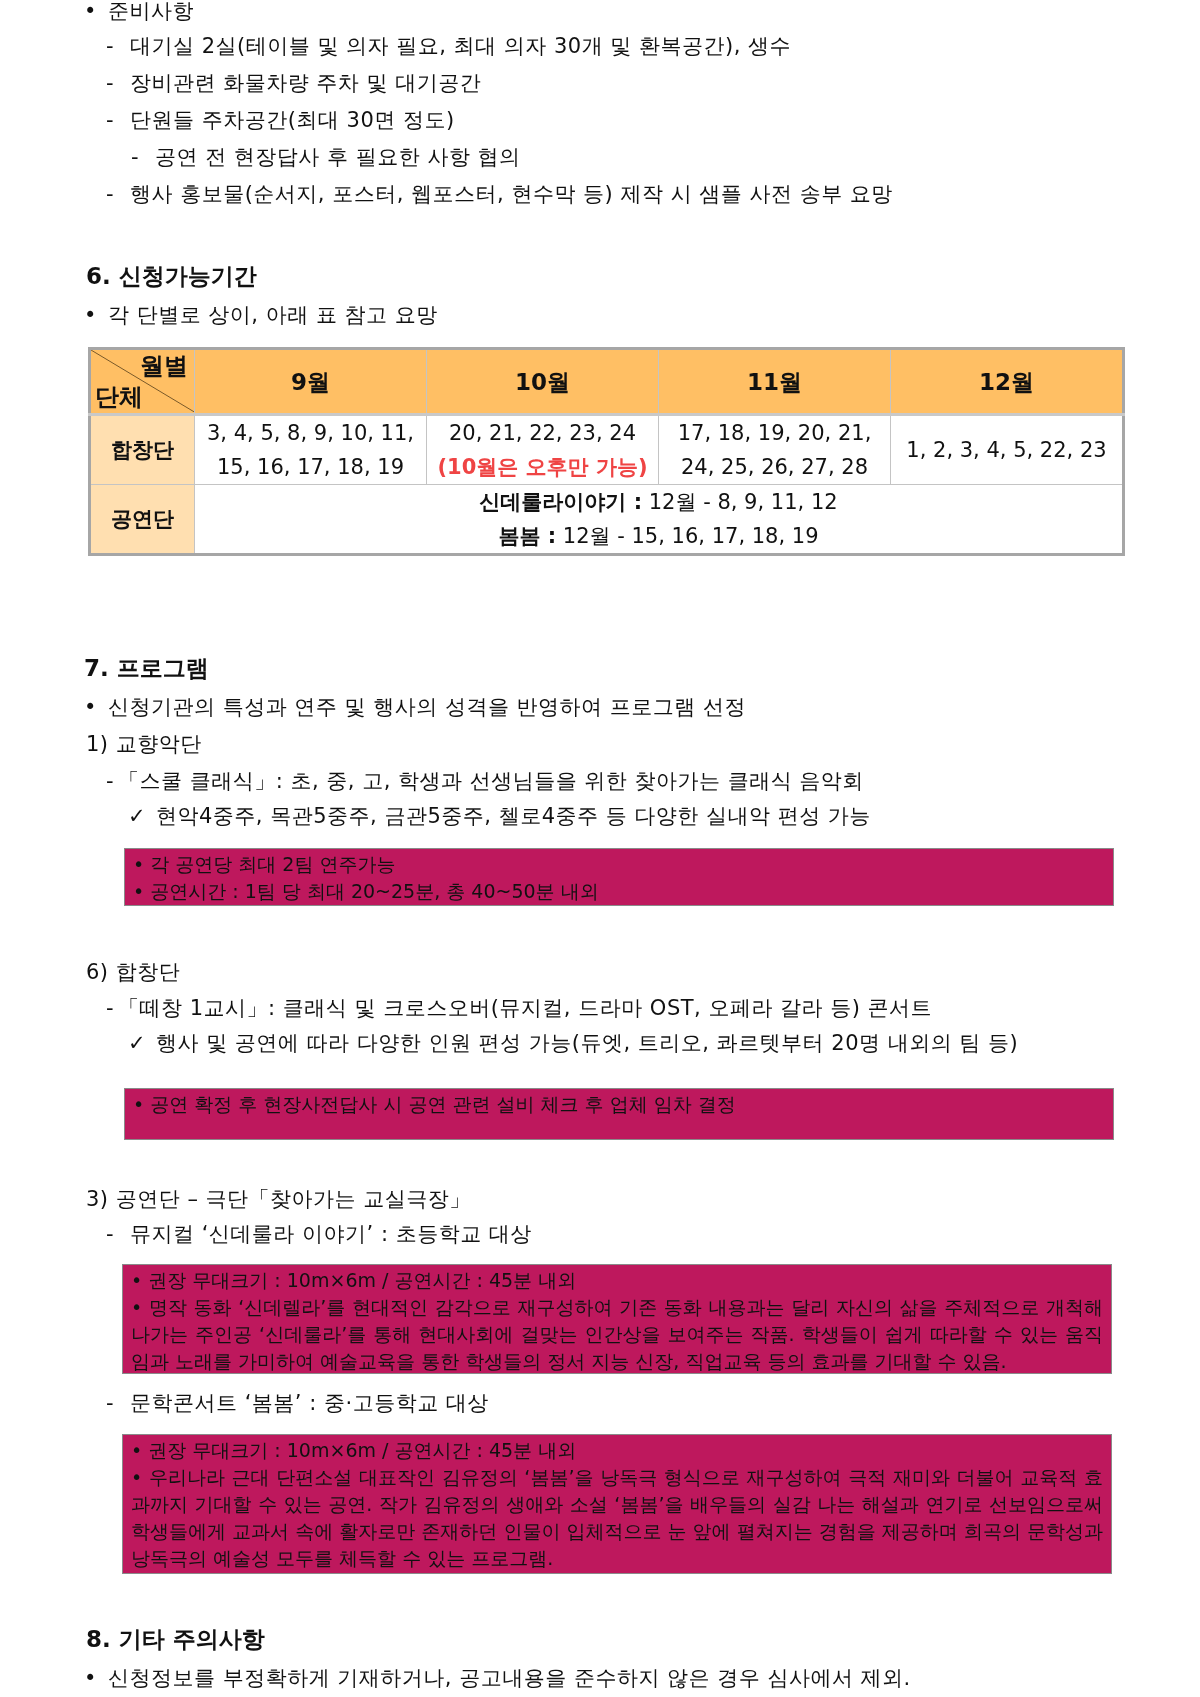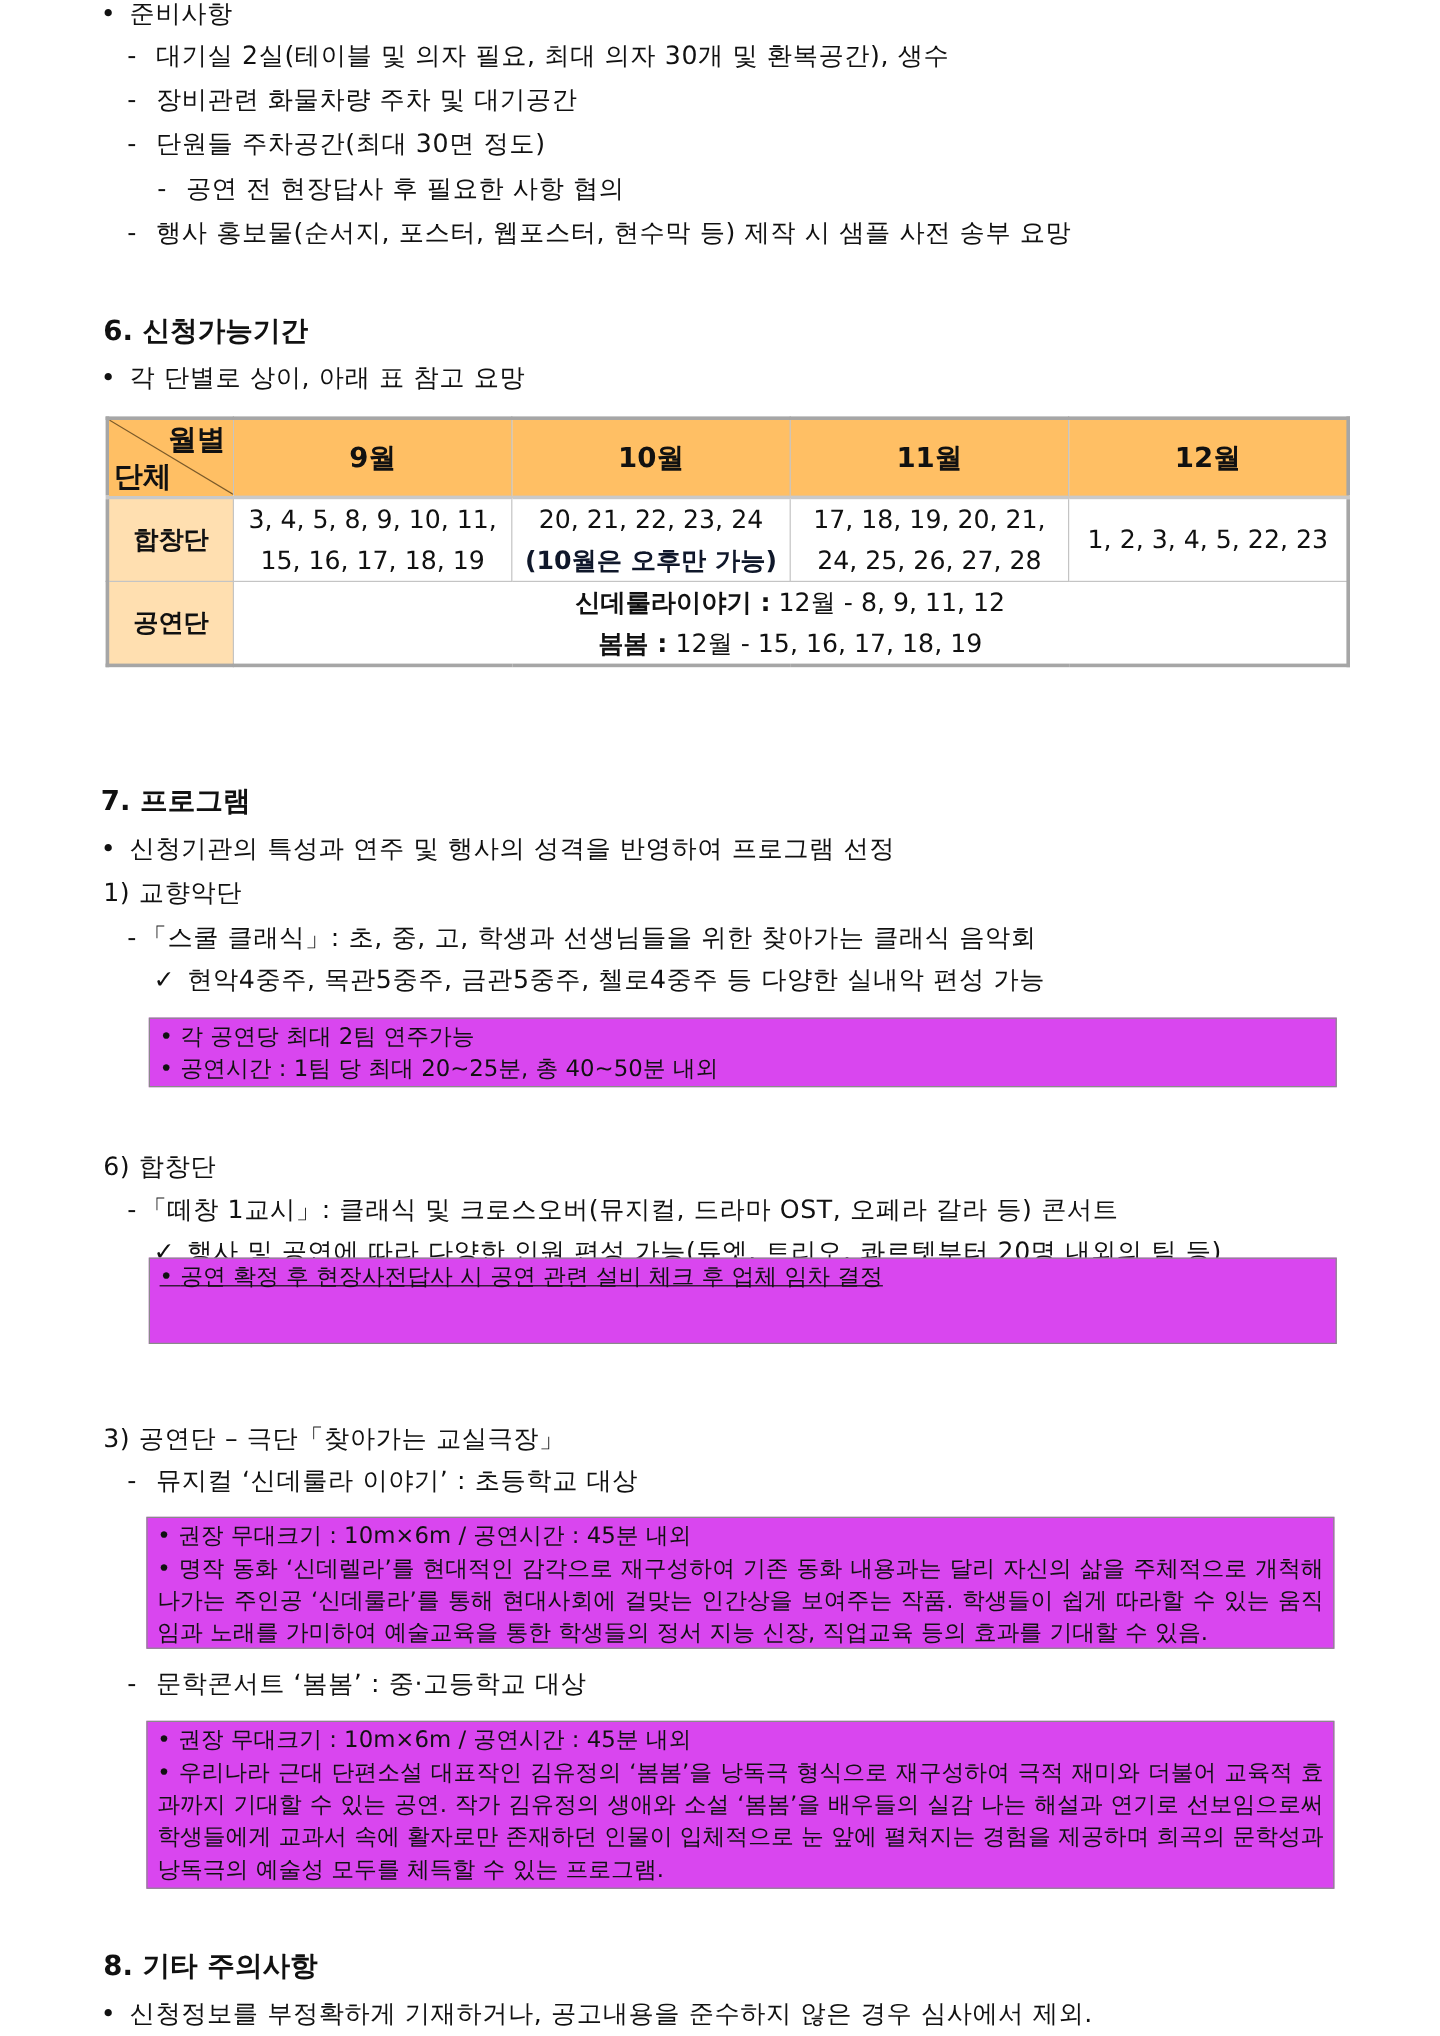--- a/index.html
+++ b/index.html
@@ -27,21 +27,21 @@
   }
   table.sched thead th { background: #ffbf64; font-weight: bold; font-size: 23px; height: 63px; border-bottom: 3px solid #c9c9c9; }
   table.sched .corner { position: relative; padding: 0; background: #ffbf64; overflow: hidden; }
   .corner svg { position: absolute; left: 0; top: 0; }
   .corner .c-top { position: absolute; right: 6px; top: 2px; font-weight: bold; font-size: 24px; line-height: 28px; }
   .corner .c-bot { position: absolute; left: 4px; bottom: 2px; font-weight: bold; font-size: 24px; line-height: 28px; }
   table.sched td.rowhead { background: #ffdfb0; font-weight: bold; font-size: 21px; }
   .bold { font-weight: bold; }
 
   .box {
-    position: absolute; border: 1px solid #8a8a8a; background: #d946ef;
+    position: absolute; border: 1px solid #8a8a8a; background: #be185d;
     font-size: 19px; line-height: 27px; padding: 2px 8px 0 8px; box-sizing: border-box;
   }
   .box .bi::before { content: "• "; }
   .box.justify p { margin: 0; text-align: justify; white-space: normal; }
   .box p { margin: 0; white-space: nowrap; }
 </style>
 </head>
 <body>
 
 <div class="abs line bullet" style="left:84px; top:-4px;">준비사항</div>
@@ -79,21 +79,21 @@
   </thead>
   <tbody>
     <tr style="height:64px;">
       <td class="rowhead">합창단</td>
       <td>
         <div>3, 4, 5, 8, 9, 10, 11,</div>
         <div>15, 16, 17, 18, 19</div>
       </td>
       <td>
         <div>20, 21, 22, 23, 24</div>
-        <div class="red" style="color:#0f172a; font-weight:bold;">(10월은 오후만 가능)</div>
+        <div class="red" style="color:#ef4444; font-weight:bold;">(10월은 오후만 가능)</div>
       </td>
       <td>
         <div>17, 18, 19, 20, 21,</div>
         <div>24, 25, 26, 27, 28</div>
       </td>
       <td>1, 2, 3, 4, 5, 22, 23</td>
     </tr>
     <tr style="height:62px;">
       <td class="rowhead">공연단</td>
       <td colspan="4">
@@ -111,21 +111,21 @@
 <div class="abs line" style="left:106px; top:766px;"><span style="display:inline-block;width:12px;">-</span><span>「스쿨 클래식」: 초, 중, 고, 학생과 선생님들을 위한 찾아가는 클래식 음악회</span></div>
 <div class="abs line" style="left:128px; top:801px;"><span class="check">✓</span><span>현악4중주, 목관5중주, 금관5중주, 첼로4중주 등 다양한 실내악 편성 가능</span></div>
 <div class="box" style="left:124px; top:848px; width:990px; height:58px;">
   <p class="bi">각 공연당 최대 2팀 연주가능</p>
   <p class="bi">공연시간 : 1팀 당 최대 20~25분, 총 40~50분 내외</p>
 </div>
 
 <div class="abs line" style="left:86px; top:957px;">6) 합창단</div>
 <div class="abs line" style="left:106px; top:993px;"><span style="display:inline-block;width:12px;">-</span><span>「떼창 1교시」: 클래식 및 크로스오버(뮤지컬, 드라마 OST, 오페라 갈라 등) 콘서트</span></div>
 <div class="abs line" style="left:128px; top:1028px;"><span class="check">✓</span><span>행사 및 공연에 따라 다양한 인원 편성 가능(듀엣, 트리오, 콰르텟부터 20명 내외의 팀 등)</span></div>
-<div class="box" style="left:124px; top:1048px; width:990px; height:72px;text-decoration:underline;">
+<div class="box" style="left:124px; top:1088px; width:990px; height:52px;">
   <p class="bi">공연 확정 후 현장사전답사 시 공연 관련 설비 체크 후 업체 임차 결정</p>
 </div>
 
 <div class="abs line" style="left:86px; top:1184px;">3) 공연단 – 극단「찾아가는 교실극장」</div>
 <div class="abs line" style="left:106px; top:1219px;"><span class="dash">-</span><span>뮤지컬 ‘신데룰라 이야기’ : 초등학교 대상</span></div>
 <div class="box justify" style="left:122px; top:1264px; width:990px; height:110px;">
   <p class="bi">권장 무대크기 : 10m×6m / 공연시간 : 45분 내외</p>
   <p class="bi">명작 동화 ‘신데렐라’를 현대적인 감각으로 재구성하여 기존 동화 내용과는 달리 자신의 삶을 주체적으로 개척해나가는 주인공 ‘신데룰라’를 통해 현대사회에 걸맞는 인간상을 보여주는 작품. 학생들이 쉽게 따라할 수 있는 움직임과 노래를 가미하여 예술교육을 통한 학생들의 정서 지능 신장, 직업교육 등의 효과를 기대할 수 있음.</p>
 </div>
 

